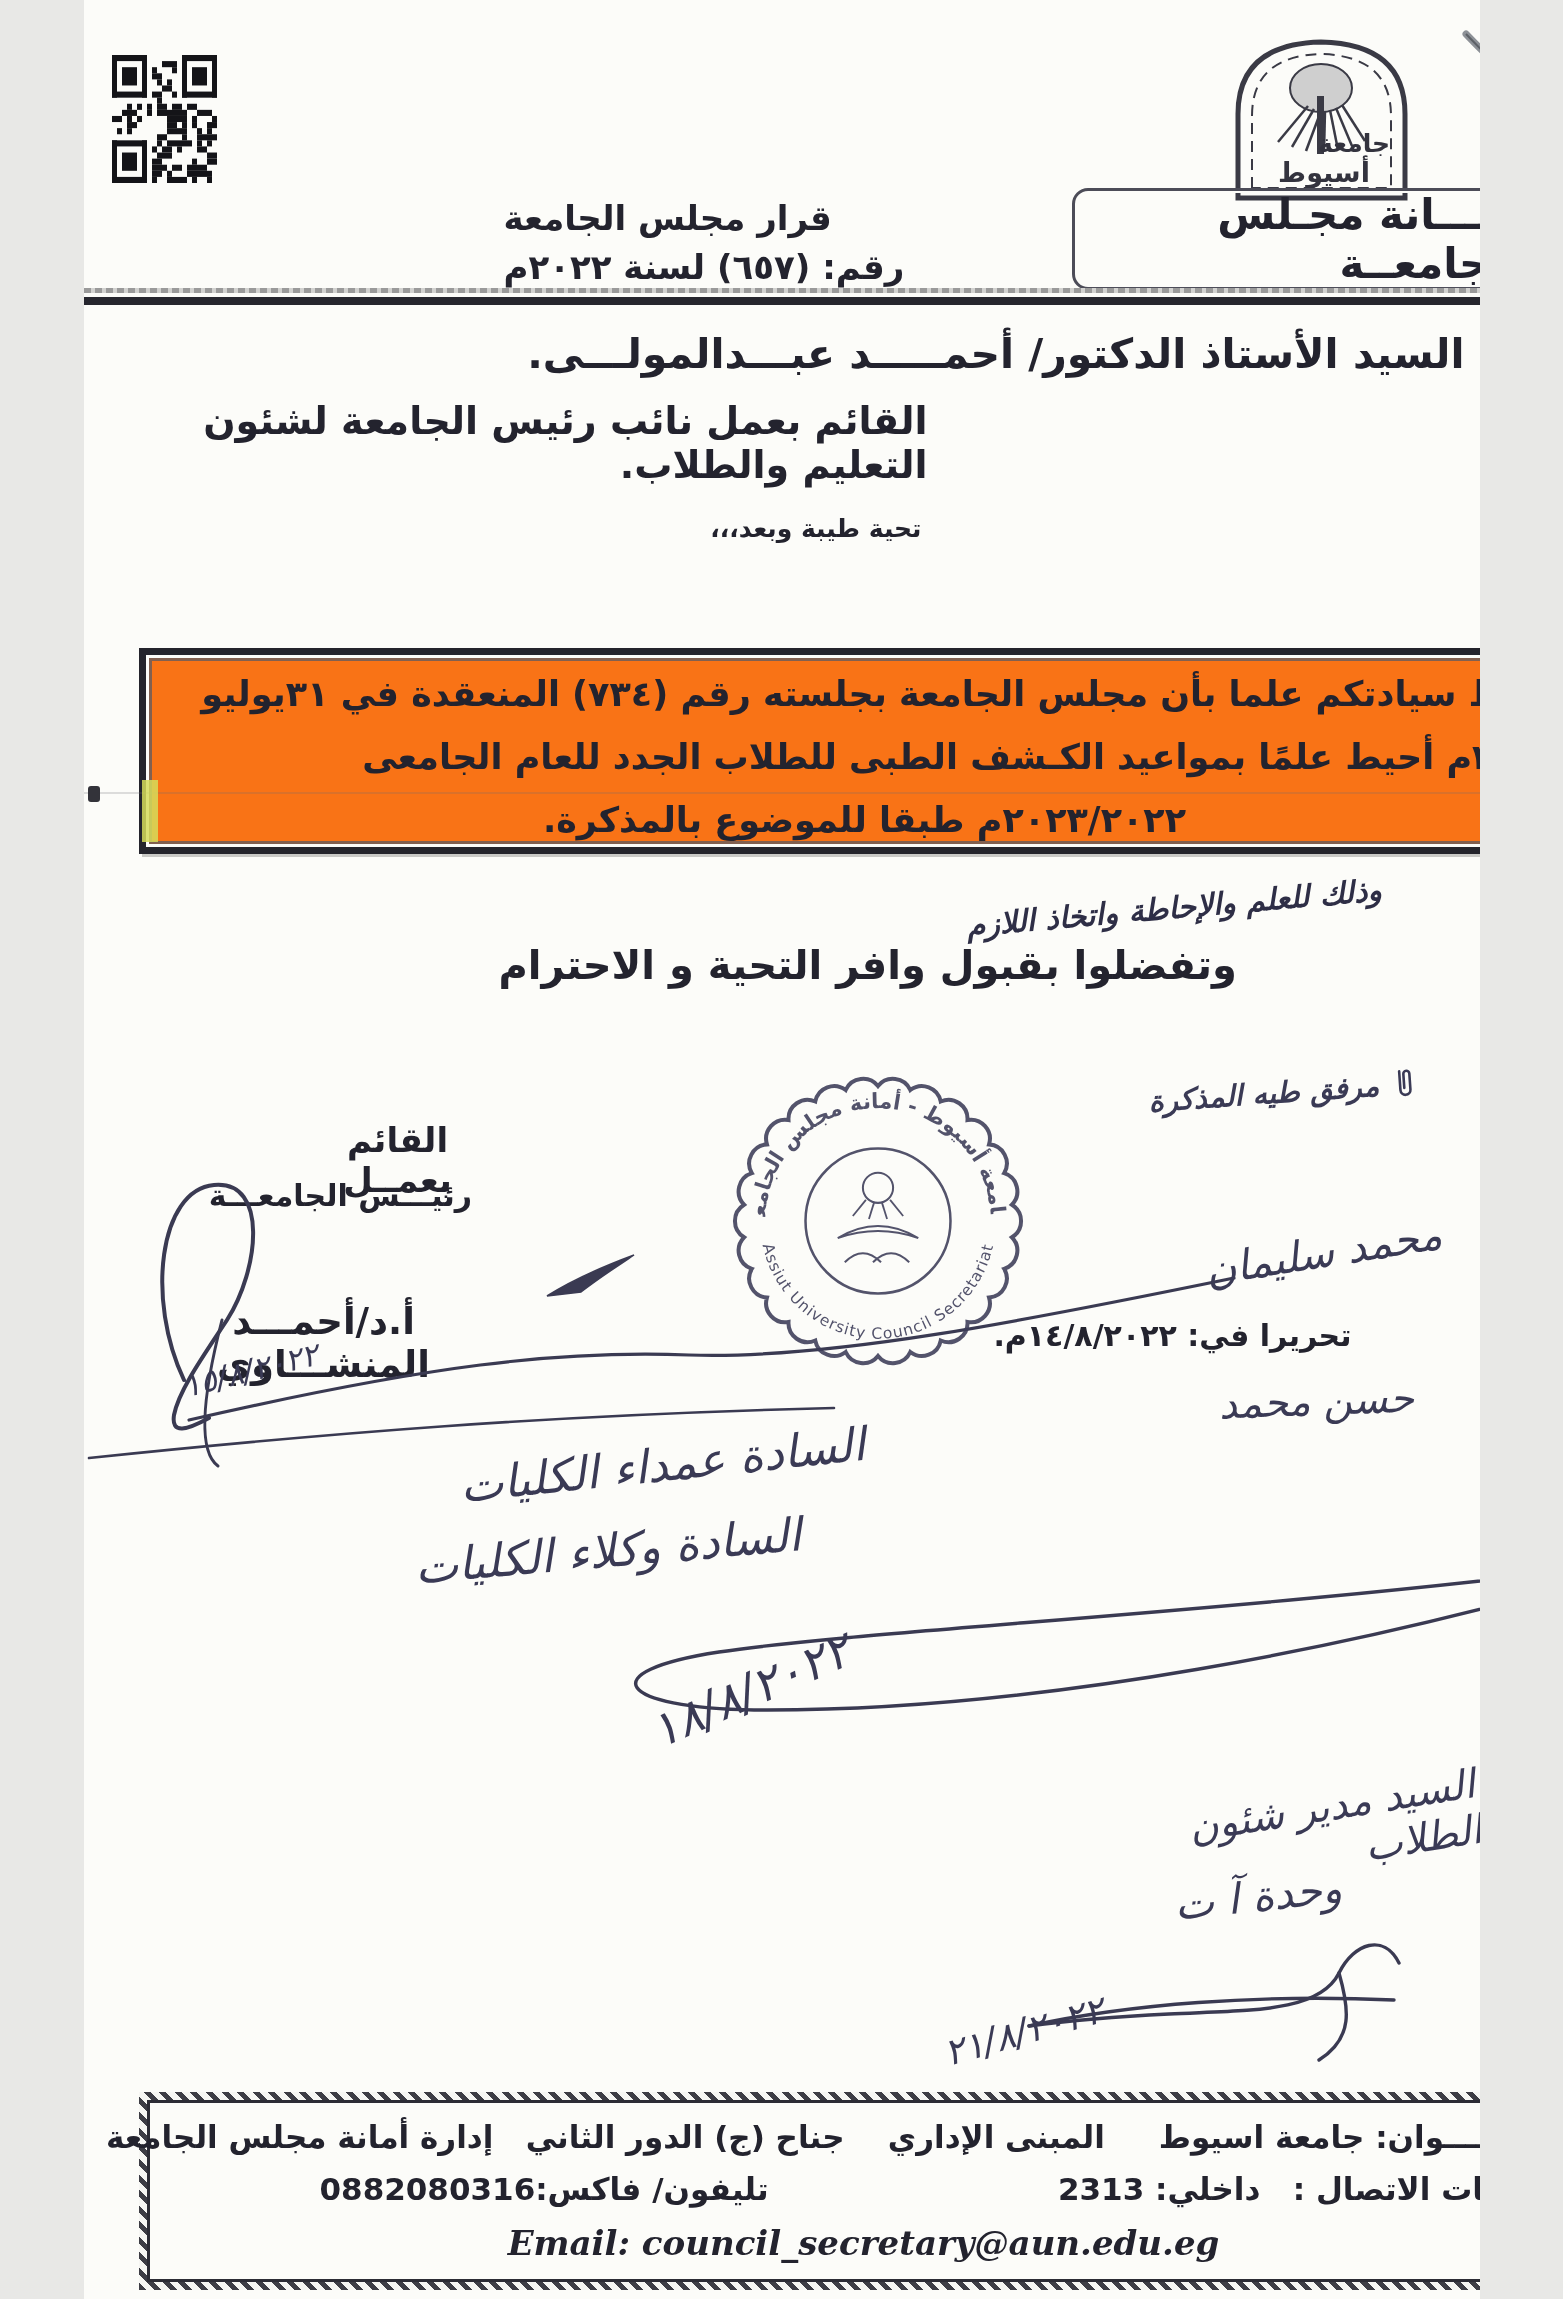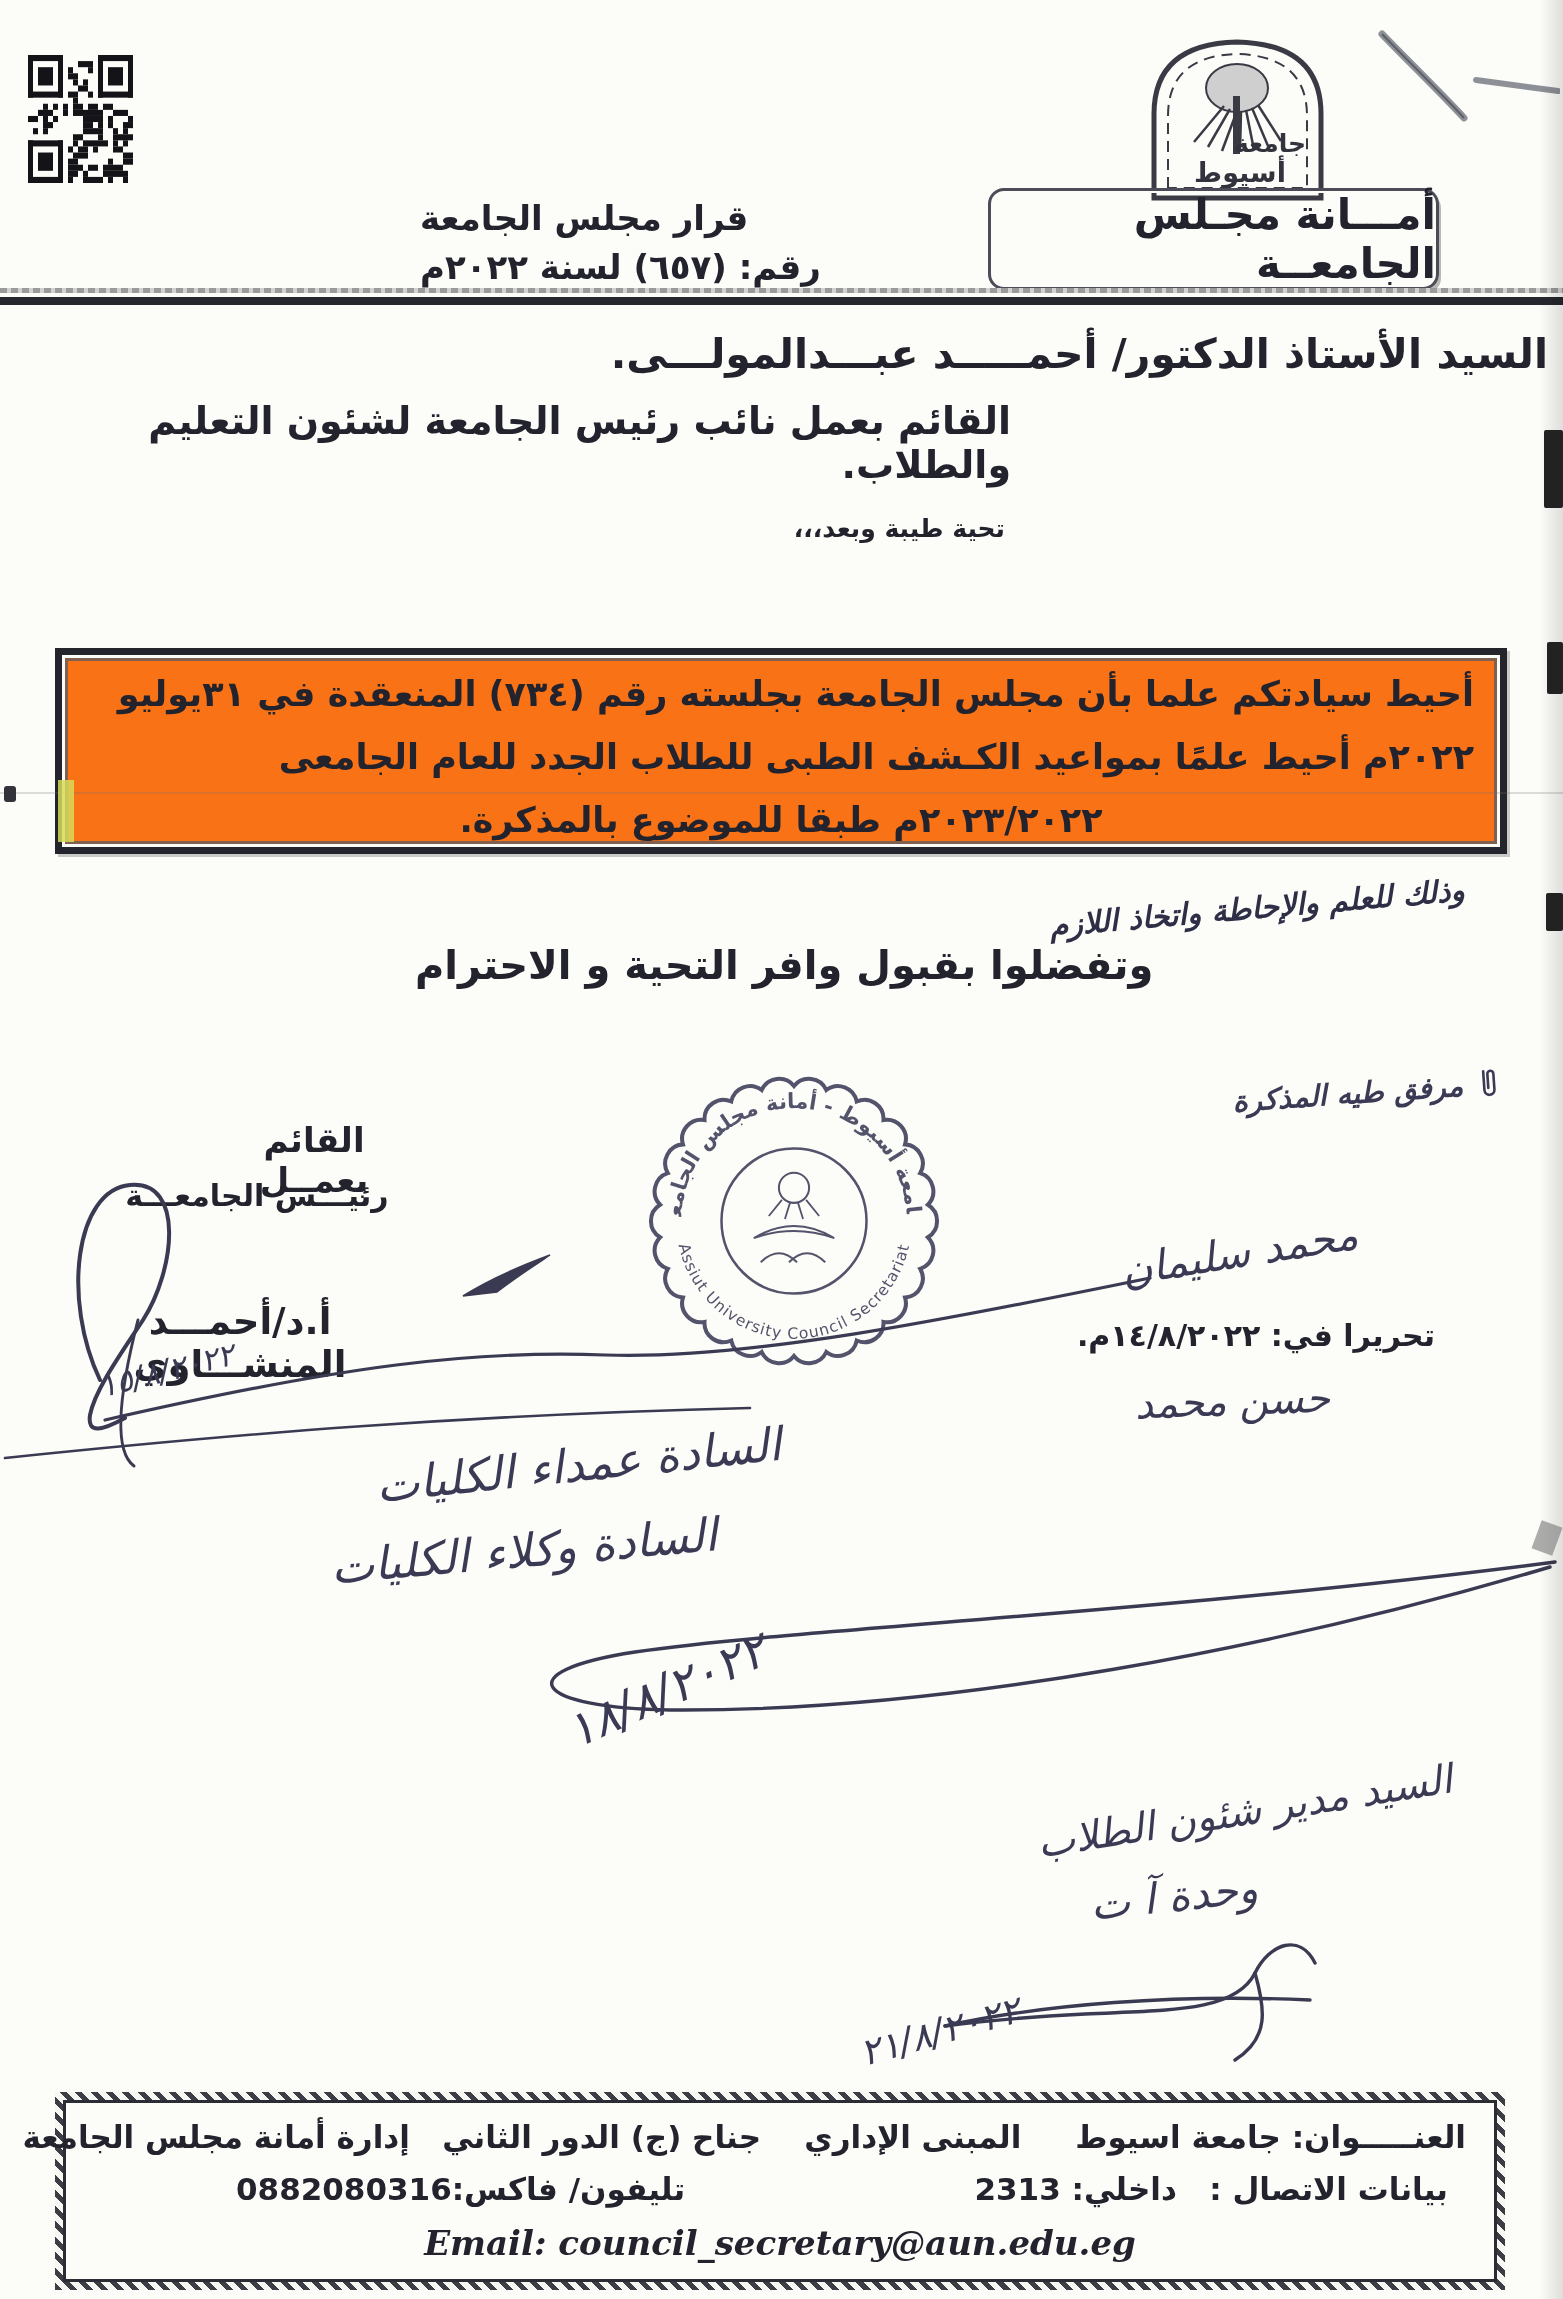--- a/index.html
+++ b/index.html
@@ -1,17 +1,17 @@
 <!DOCTYPE html>
 <html lang="ar" dir="rtl"><head>
 <meta charset="utf-8">
 <style>
   html,body{margin:0;padding:0;background:#e8e8e6;}
   .page{
-    position:relative;width:1563px;height:2299px;margin:0 auto;
+    position:relative;width:1396px;height:2299px;margin:0 auto;
     background:#fcfcf9;overflow:hidden;
     font-family:"DejaVu Sans",sans-serif;color:#23232e;direction:rtl;
   }
   .abs{position:absolute;}
   .b{font-weight:bold;}
   .printed{color:#23232e;}
   .hw{color:#3a3a55;font-style:italic;}
   
   .secr-box{
     border:3px solid #4c4c58;border-radius:16px;

